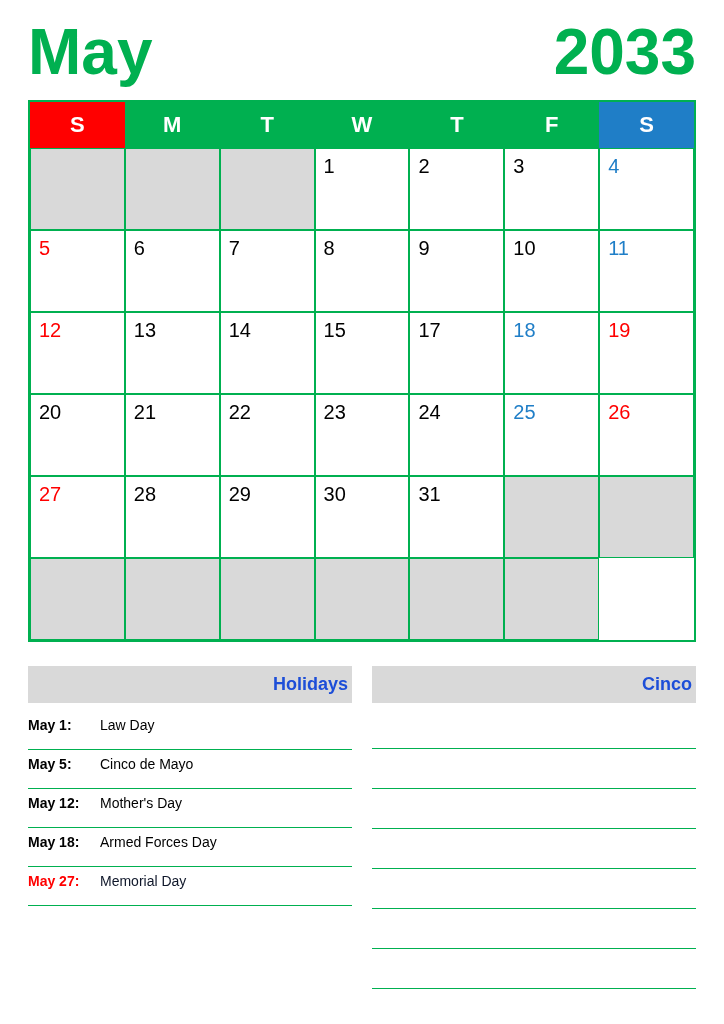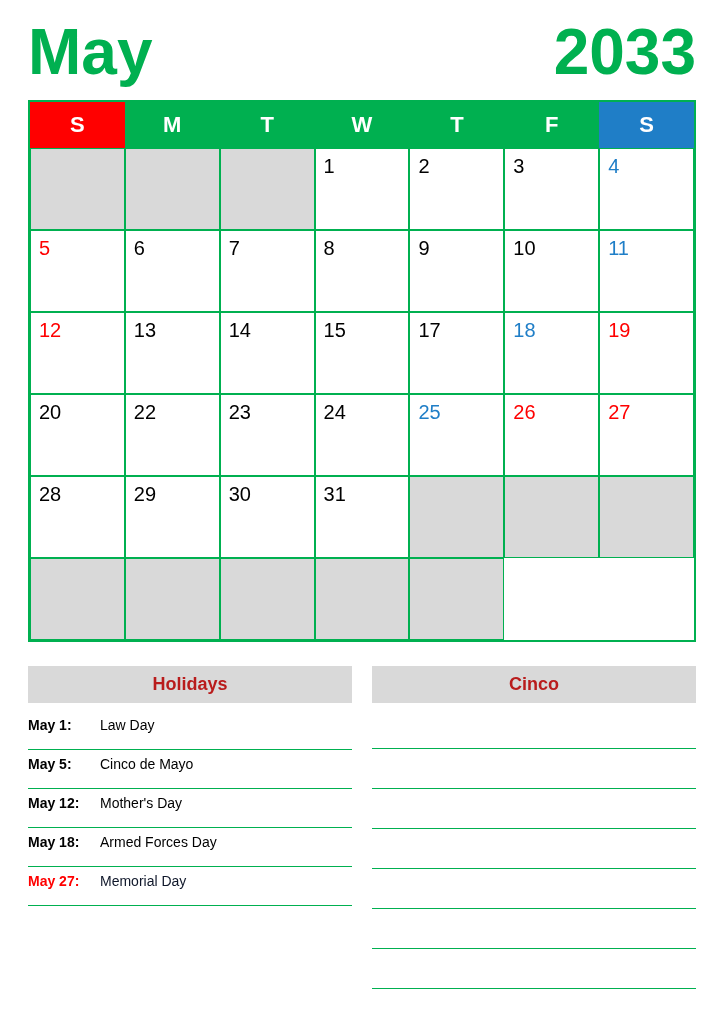--- a/index.html
+++ b/index.html
@@ -97,21 +97,21 @@
       flex: 1;
     }
     .panel-header {
       background: #d9d9d9;
       text-align: center;
       padding: 8px 4px;
       font-size: 18px;
       font-weight: bold;
       margin-bottom: 8px;
     }
-    .panel-header.green-text { color: #b91c1c; }
+    .panel-header.green-text { color: #1d4ed8; text-align: right; }
 
     .holiday-item {
       display: flex;
       align-items: flex-start;
       padding: 6px 0 16px 0;
       border-bottom: 1.5px solid #00b050;
       font-size: 14px;
       gap: 10px;
     }
     .holiday-date {
@@ -169,20 +169,21 @@
         <div class="cal-cell white-bg"><span class="day-num">10</span></div>
         <div class="cal-cell white-bg"><span class="day-num saturday-num">11</span></div>
         <div class="cal-cell white-bg"><span class="day-num sunday-num">12</span></div>
         <div class="cal-cell white-bg"><span class="day-num">13</span></div>
         <div class="cal-cell white-bg"><span class="day-num">14</span></div>
         <div class="cal-cell white-bg"><span class="day-num">15</span></div>
         <div class="cal-cell white-bg"><span class="day-num">17</span></div>
         <div class="cal-cell white-bg"><span class="day-num saturday-num">18</span></div>
         <div class="cal-cell white-bg"><span class="day-num sunday-num">19</span></div>
         <div class="cal-cell white-bg"><span class="day-num">20</span></div>
+        <div class="cal-cell white-bg"><span class="day-num">21</span></div>
         <div class="cal-cell white-bg"><span class="day-num">22</span></div>
         <div class="cal-cell white-bg"><span class="day-num">23</span></div>
         <div class="cal-cell white-bg"><span class="day-num">24</span></div>
         <div class="cal-cell white-bg"><span class="day-num saturday-num">25</span></div>
         <div class="cal-cell white-bg"><span class="day-num sunday-num">26</span></div>
         <div class="cal-cell white-bg"><span class="day-num holiday-num">27</span></div>
         <div class="cal-cell white-bg"><span class="day-num">28</span></div>
         <div class="cal-cell white-bg"><span class="day-num">29</span></div>
         <div class="cal-cell white-bg"><span class="day-num">30</span></div>
         <div class="cal-cell white-bg"><span class="day-num">31</span></div>

